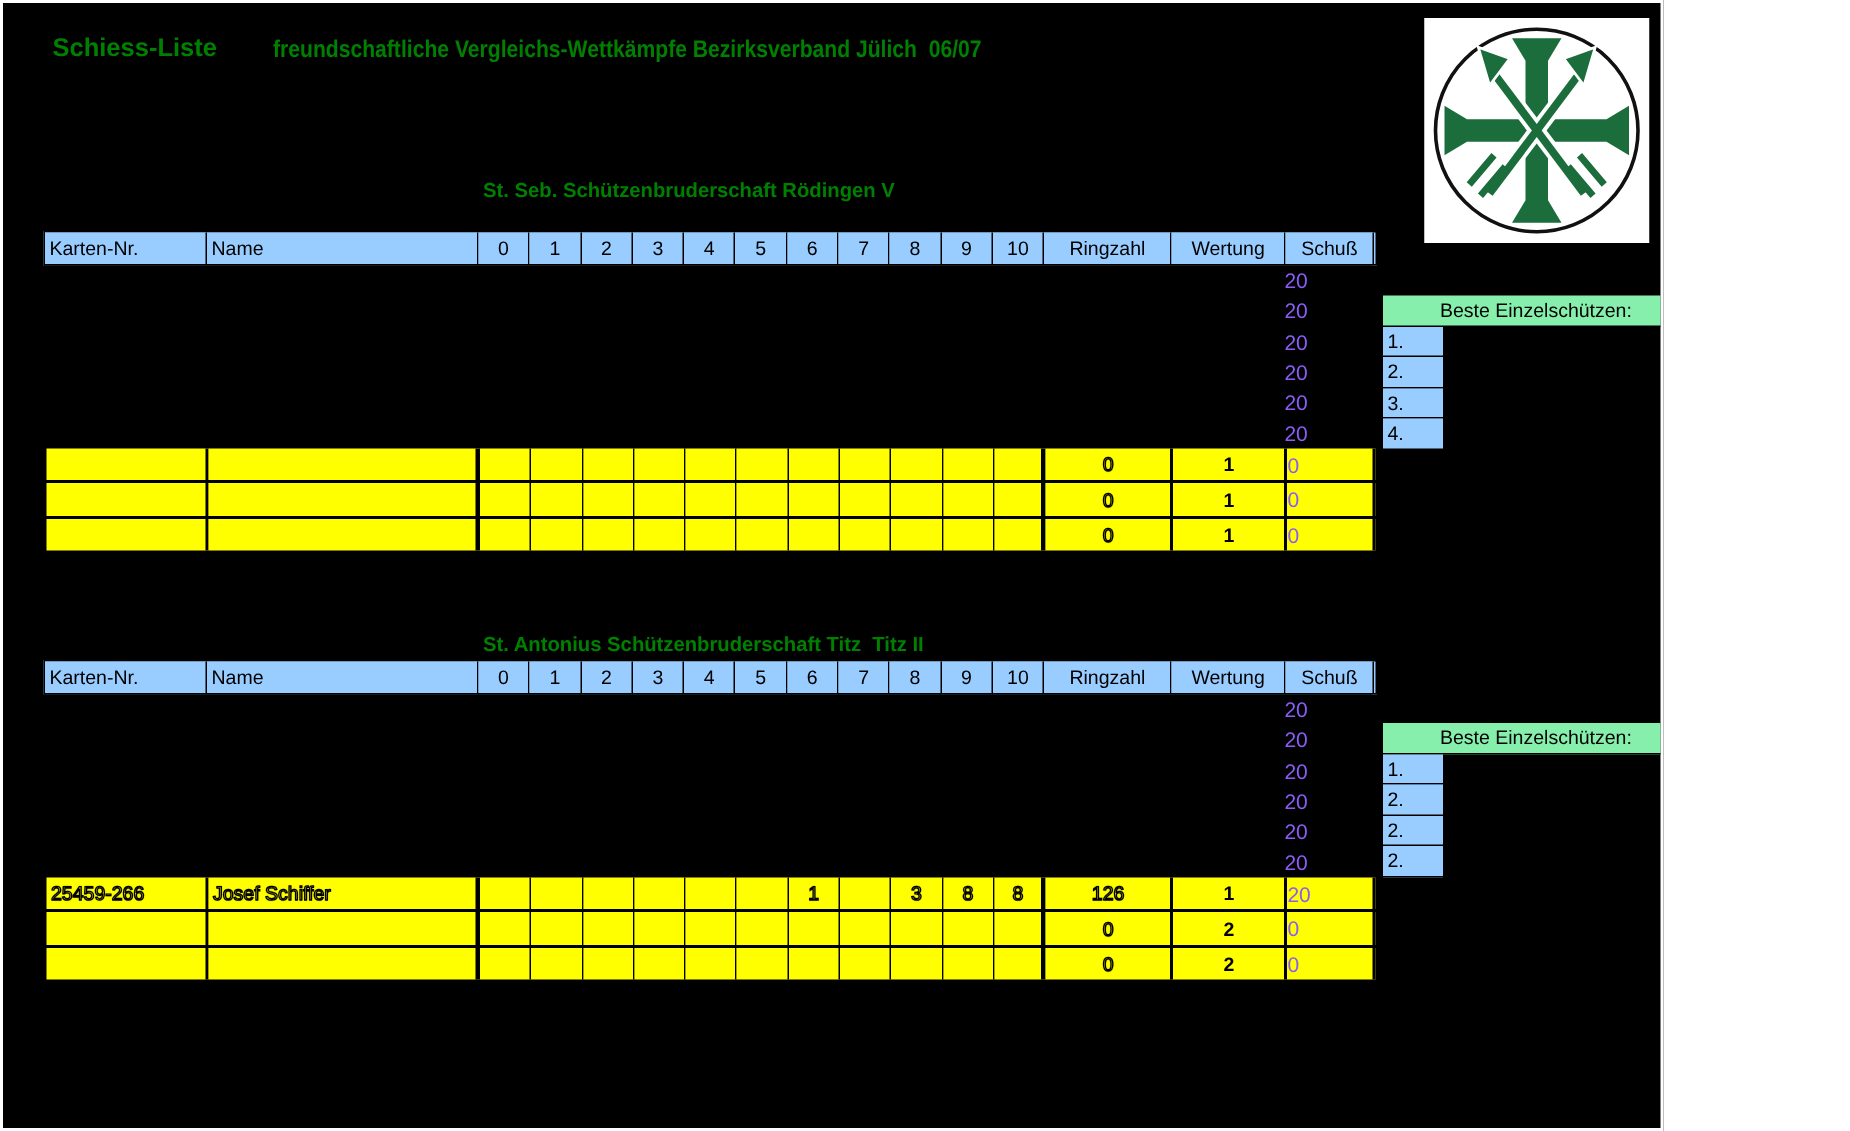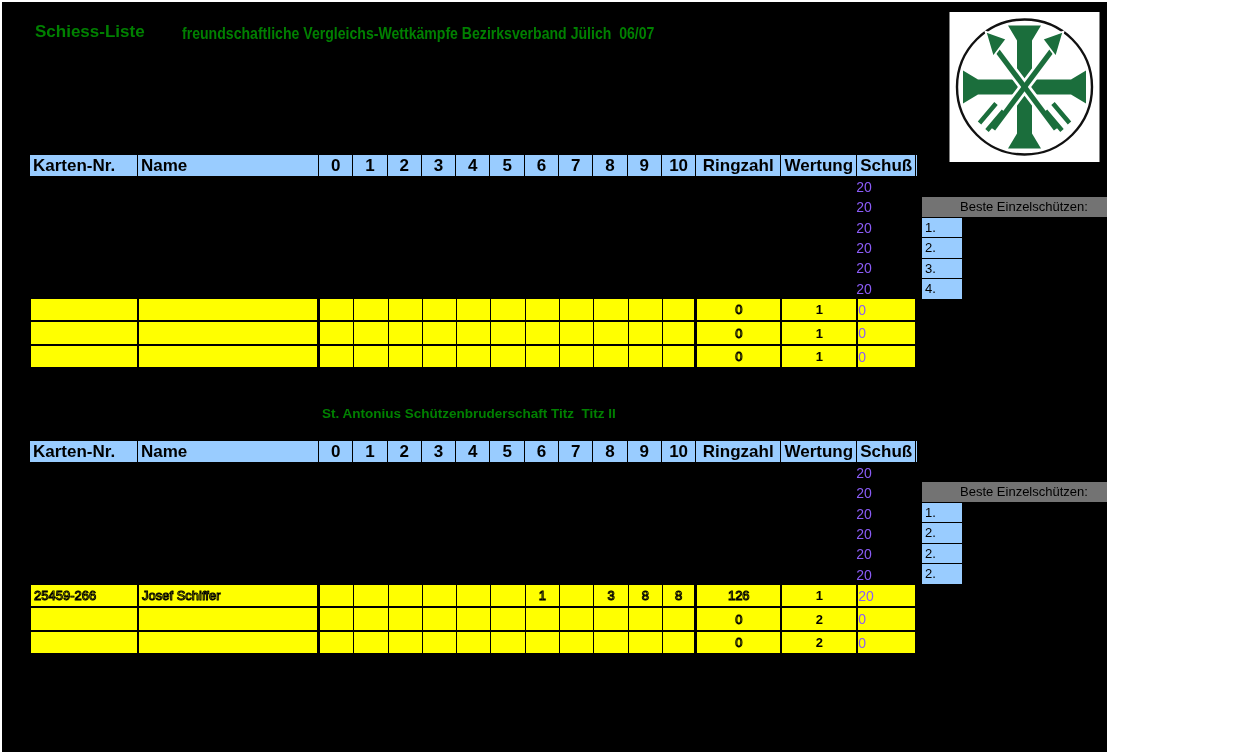--- a/index.html
+++ b/index.html
@@ -12,37 +12,37 @@
   .logo{position:absolute;left:945px;top:10px;width:155px;height:150px}
 
   .tbl{position:absolute;left:27px;width:889px}
   .r{display:flex}
   .c{box-sizing:border-box;flex:none;display:flex;align-items:center;height:100%;overflow:hidden}
   .w0{width:108px}.w1{width:181px}.wr{width:34.3px}.w2{width:85px}.w3{width:76px}.w4{width:59px}
   .fill{width:827.3px}
 
   .hd{height:21px;border:1px solid #000;background:#99ccff}
   .hd .c{border-right:1px solid #000;background:#99ccff}
-  .hd span{font-weight:bold;font-size:17px;color:#000;white-space:pre}
+  .hd span{font-weight:normal;font-size:13px;color:#000;white-space:pre}
   .pr{height:20.3px}
   .pr .c{background:#000}
   .yr{height:21.5px;border-left:2px solid #000;border-bottom:2px solid #000}
   .yr.last{border-bottom:3px solid #000}
   .yr .c{border-right:1px solid #000;background:#ff0}
   .bR2{border-right-width:2px !important}
   .bR3{border-right-width:3px !important}
 
   .pl{padding-left:3px}
   .ctr{width:100%;text-align:center}
   .hollow{color:#ffff00;-webkit-text-stroke:0.9px #000;text-shadow:0 0 1px #000;font-size:13px;white-space:pre}
   .wert{width:100%;text-align:center;font-weight:bold;font-size:13px;color:#000}
   .orange{width:100%;text-align:left;padding-right:3px;color:#8b5cf6;font-weight:normal;font-size:14px}
 
   .panel{position:absolute;left:920px;width:286px}
-  .p-head{box-sizing:border-box;height:20.5px;background:#737373;display:flex;align-items:center;
+  .p-head{box-sizing:border-box;height:20.5px;background:#86efac;display:flex;align-items:center;
           justify-content:space-between;padding:0 13px 0 38px;font-size:13px;border-bottom:1px solid #000}
   .p-rank{box-sizing:border-box;width:40px;height:20.5px;background:#99ccff;border-bottom:1px solid #000;
           display:flex;align-items:center;padding-left:3px;font-size:13px}
 </style>
 </head>
 <body>
 
 <div id="screen">
 
   <div class="title">Schiess-Liste</div>
@@ -64,20 +64,21 @@
     <g fill="#1B6E3C" stroke="#ffffff" stroke-width="1.2">
       <polygon points="76,13 62,18 71,30"></polygon>
       <polygon points="24,13 38,18 29,30"></polygon>
     </g>
     <g stroke="#1B6E3C" stroke-width="3" fill="none">
       <path d="M36,66 L25,79 M31,61 L20,74"></path>
       <path d="M64,66 L75,79 M69,61 L80,74"></path>
     </g>
   </svg>
 
+  <div class="team" style="top:117px">St. Seb. Schützenbruderschaft Rödingen V</div>
 
   <div class="tbl" style="top:152px">
     <div class="r hd">
       <div class="c w0">
           <span class="pl">Karten-Nr.</span>
         </div>
       <div class="c w1">
           <span class="pl">Name</span>
         </div>
       <div class="c wr">
@@ -324,21 +325,21 @@
         <span>2.</span>
       </div>
     <div class="p-rank">
         <span>3.</span>
       </div>
     <div class="p-rank">
         <span>4.</span>
       </div>
   </div>
 
-  <div class="team" style="top:404px">St. Antonius Schützenbruderschaft Titz  Titz II</div>
+  <div class="team" style="top:420px">St. Antonius Schützenbruderschaft Titz  Titz II</div>
 
   <div class="tbl" style="top:438px">
     <div class="r hd">
       <div class="c w0">
           <span class="pl">Karten-Nr.</span>
         </div>
       <div class="c w1">
           <span class="pl">Name</span>
         </div>
       <div class="c wr">

